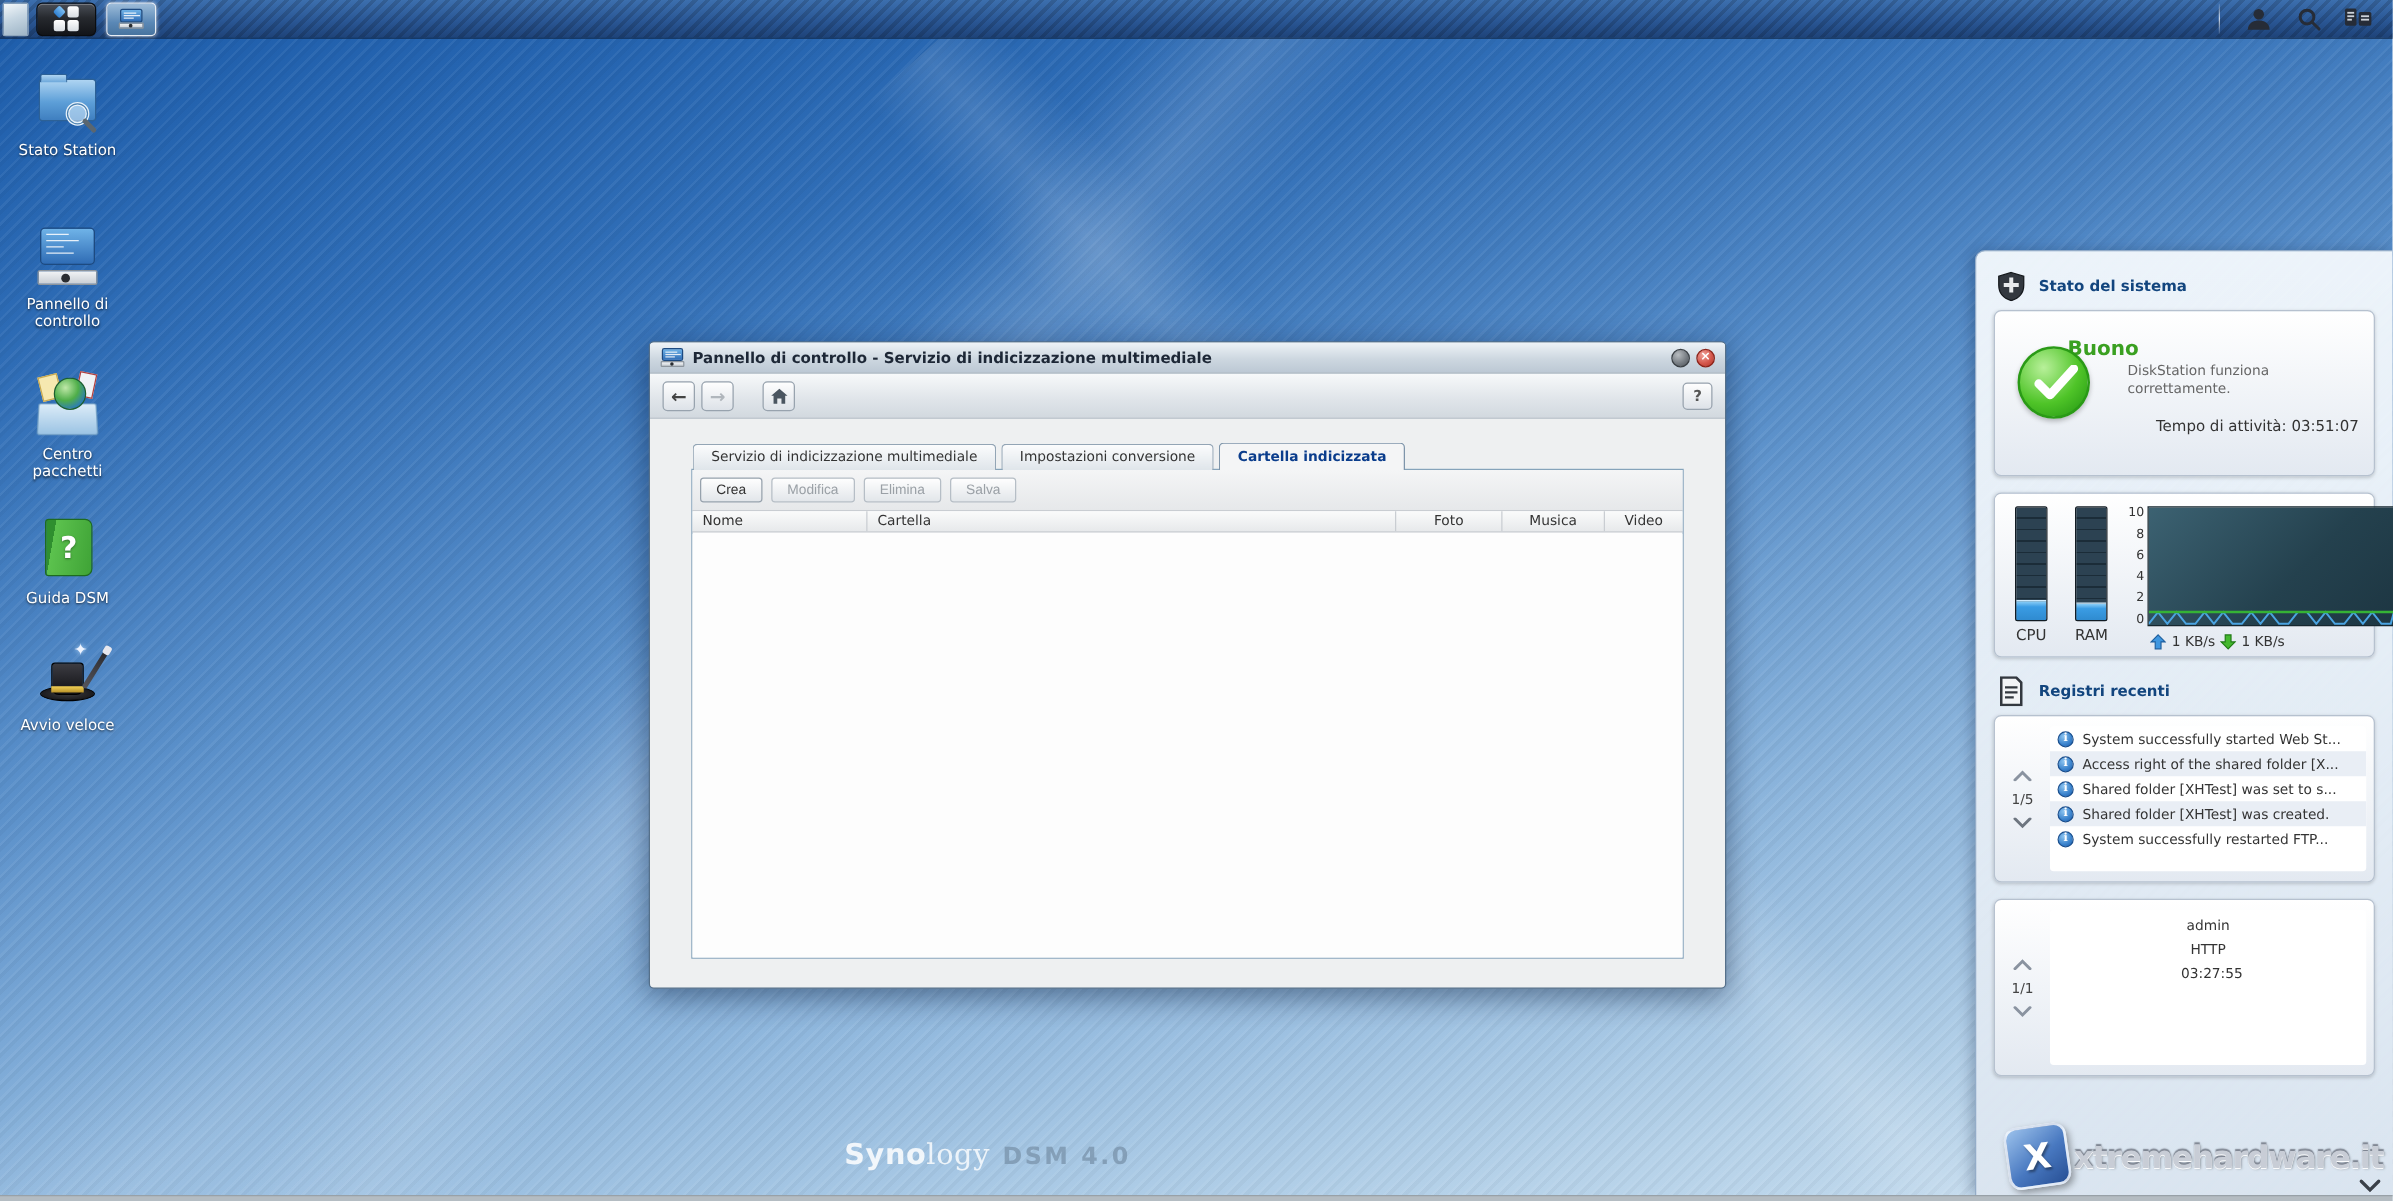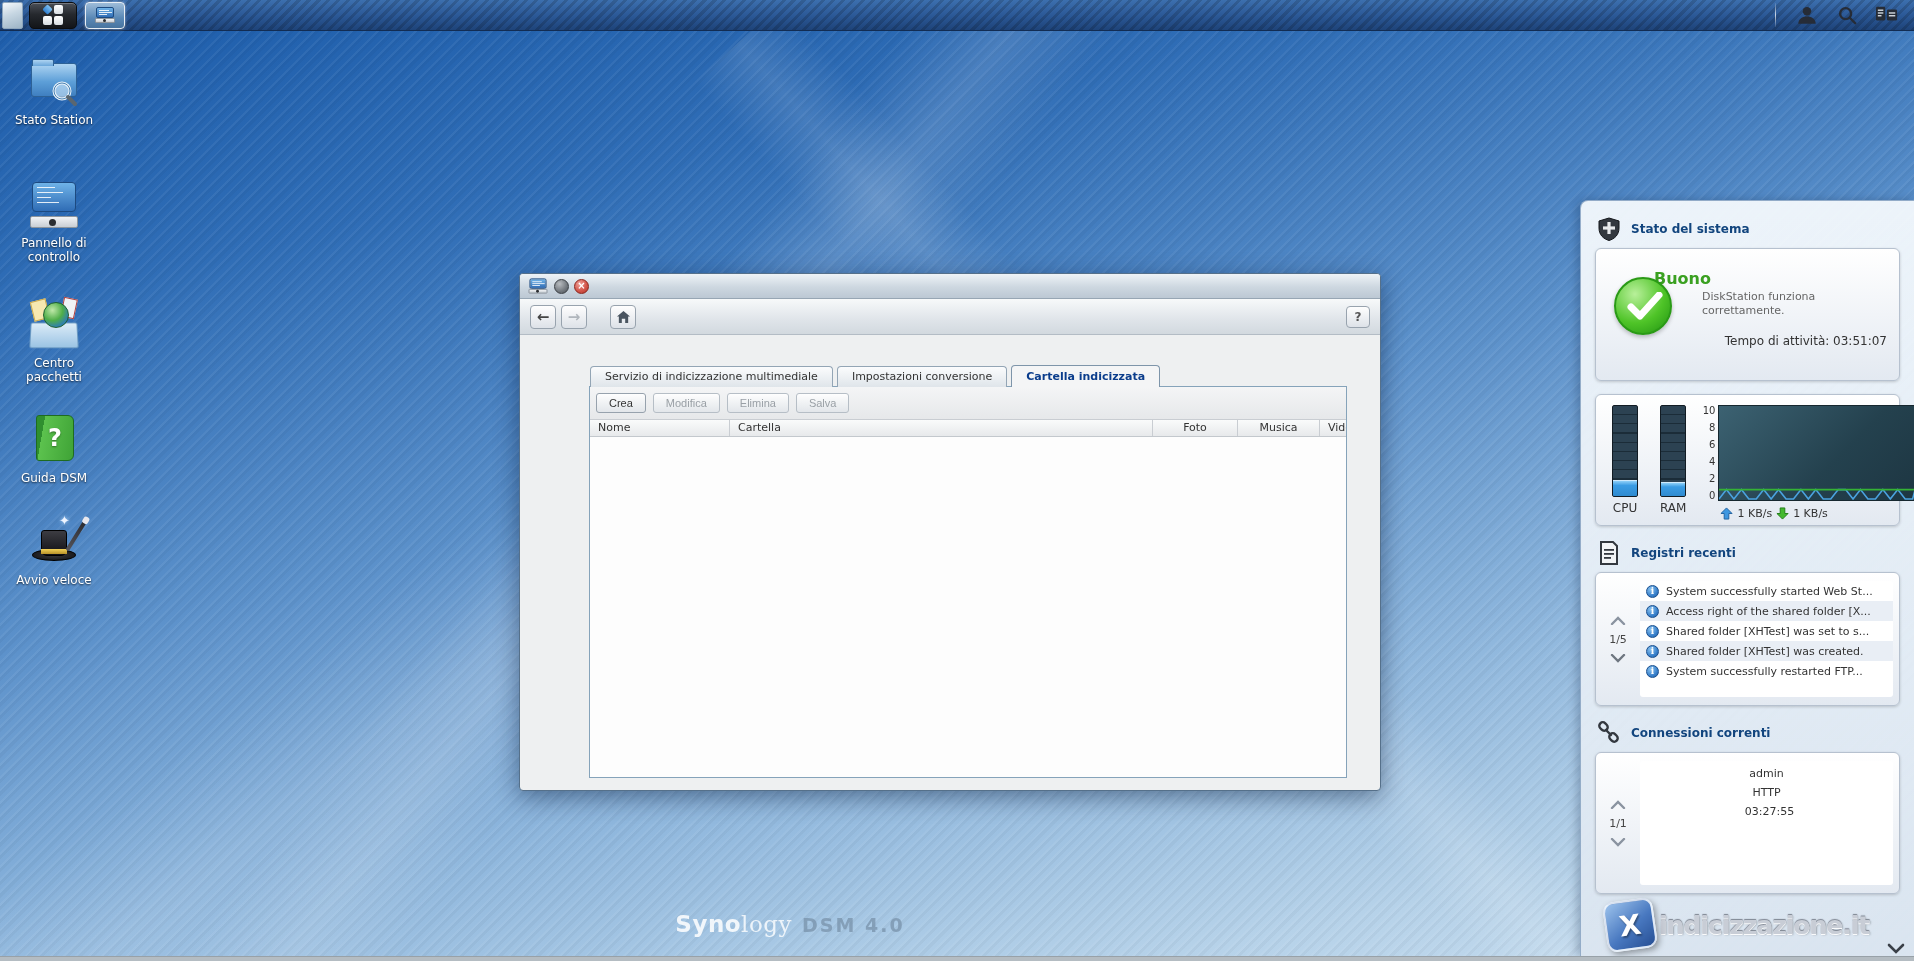--- a/index.html
+++ b/index.html
@@ -108,21 +108,21 @@
     display:flex; align-items:center; padding:0 10px; gap:5px; }
   .nav-btn{ width:26px; height:24px; border:1px solid #98a3ae; border-radius:4px;
     background:linear-gradient(#fefefe,#dde2e8); display:flex; align-items:center; justify-content:center;
     font-size:15px; font-weight:bold; color:#444; cursor:pointer; }
   .nav-btn.disabled{ color:#b0b6bc; }
   .nav-btn.home{ margin-left:18px; }
   .help-btn{ margin-left:auto; width:24px; height:22px; border:1px solid #98a3ae; border-radius:4px;
     background:linear-gradient(#fefefe,#dde2e8); display:flex; align-items:center; justify-content:center;
     font-size:12px; font-weight:bold; color:#555; cursor:pointer; }
 
-  .win-content{ position:absolute; top:62px; bottom:0; left:0; right:0; padding:30px 33px 0;margin-left:36px; }
+  .win-content{ position:absolute; top:62px; bottom:0; left:0; right:0; padding:19px 33px 0; }
   .tabs{ display:flex; gap:4px; margin-left:1px; position:relative; z-index:2; }
   .tab{ height:21px; padding:3px 14px 0; font-size:11px; color:#333; cursor:pointer;
     border:1px solid #93a5b5; border-bottom:none; border-radius:4px 4px 0 0;
     background:linear-gradient(#fbfcfd,#dfe5ea); white-space:nowrap; }
   .tab.active{ background:#f4f5f6; font-weight:bold; color:#0b3d8c; border-color:#7e95aa; height:22px; margin-top:-1px; padding-top:4px; }
 
   .panel{ position:relative; margin-top:-1px; height:392px; border:1px solid #85a3ba; background:#fdfdfd; }
   .panel-toolbar{ height:33px; background:linear-gradient(#f4f5f6,#e6e8ea); border-bottom:1px solid #c9cdd2;
     display:flex; align-items:center; padding:0 6px; gap:7px; }
   .pbtn{ height:20px; padding:0 12px; border-radius:3px; border:1px solid #97a2ad; font-size:11px; color:#333;
@@ -332,20 +332,21 @@
     <div class="titlebar">
       <div class="cp-icon" style="transform:scale(.95)">
         <div class="cp-screen">
             <i style="top:2px;width:10px"></i>
             <i style="top:4px;width:13px"></i>
             <i style="top:6px;width:8px"></i>
           </div>
         <div class="cp-base"></div>
           <div class="cp-knob"></div>
       </div>
+      <span class="t">Pannello di controllo - Servizio di indicizzazione multimediale</span>
       <div class="win-ctrl">
         <div class="ball min"></div>
         <div class="ball close">
             <span>×</span>
           </div>
       </div>
     </div>
     <div class="win-toolbar">
       <div class="nav-btn">
           <span>←</span>
@@ -498,30 +499,20 @@
             </div>
           <div class="logrow">
               <span class="info-ic">i</span>
               <span>System successfully restarted FTP...</span>
             </div>
         </div>
       </div>
     </div>
 
     <div class="widget">
-      <div class="whead">
-        <div class="wicon">
-          <svg width="24" height="24" viewBox="0 0 24 24" fill="none" stroke="#33383f" stroke-width="2.4" stroke-linecap="round">
-              <rect x="2" y="2" width="9" height="7" rx="3.5" transform="rotate(45 6.5 5.5)"></rect>
-              <rect x="12" y="13" width="9" height="7" rx="3.5" transform="rotate(45 16.5 16.5)"></rect>
-              <line x1="9" y1="9" x2="14" y2="14"></line>
-            </svg>
-        </div>
-        <span class="wt">Connessioni correnti</span>
-      </div>
       <div class="card conn-card">
         <div class="pager">
           <svg class="chev" width="16" height="9" viewBox="0 0 16 9">
               <polyline points="2,8 8,2 14,8" fill="none" stroke="#8a93a0" stroke-width="2.4" stroke-linecap="round"></polyline>
             </svg>
           <span class="pg">1/1</span>
           <svg class="chev" width="16" height="9" viewBox="0 0 16 9">
               <polyline points="2,1 8,7 14,1" fill="none" stroke="#8a93a0" stroke-width="2.4" stroke-linecap="round"></polyline>
             </svg>
         </div>
@@ -541,21 +532,21 @@
             </svg>
           </div>
         </div>
       </div>
     </div>
 
     <div class="xh-mark">
       <div class="xh-tile">
           <span>X</span>
         </div>
-      <div class="xh-text">indicizzazione.it</div>
+      <div class="xh-text">xtremehardware.it</div>
     </div>
 
     <svg class="sb-collapse" width="20" height="11" viewBox="0 0 20 11">
         <polyline points="3,2 10,9 17,2" fill="none" stroke="#3a4048" stroke-width="2.6" stroke-linecap="round"></polyline>
       </svg>
   </div>
 
   <div class="bottom-strip"></div>
 </div>
 

